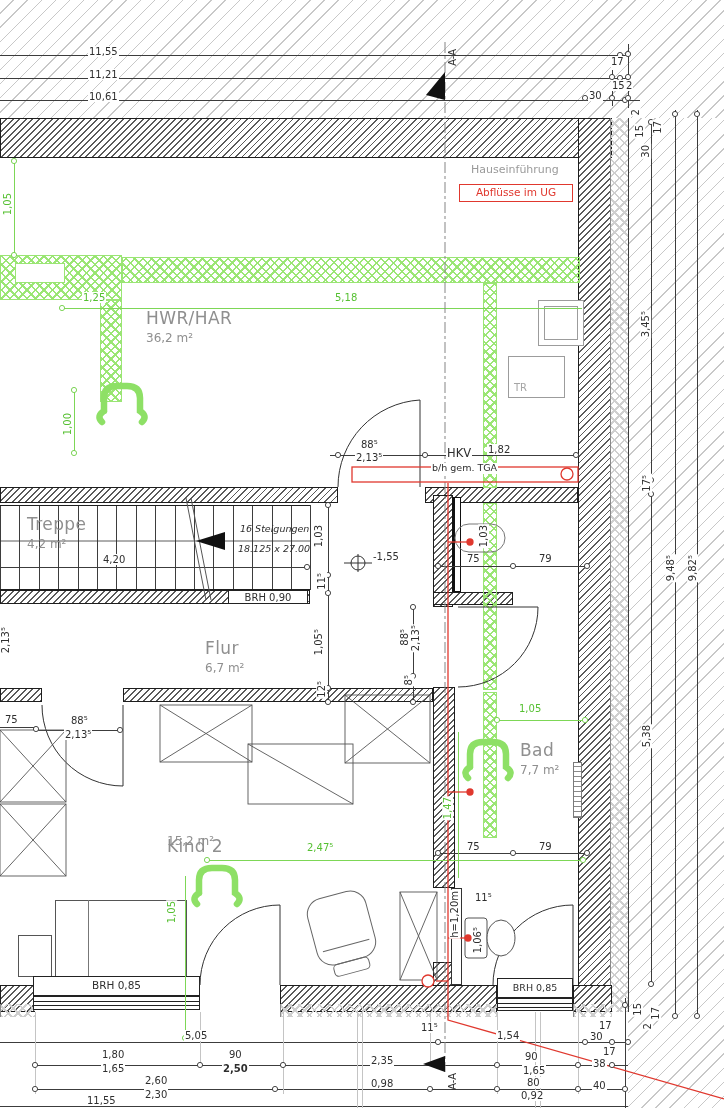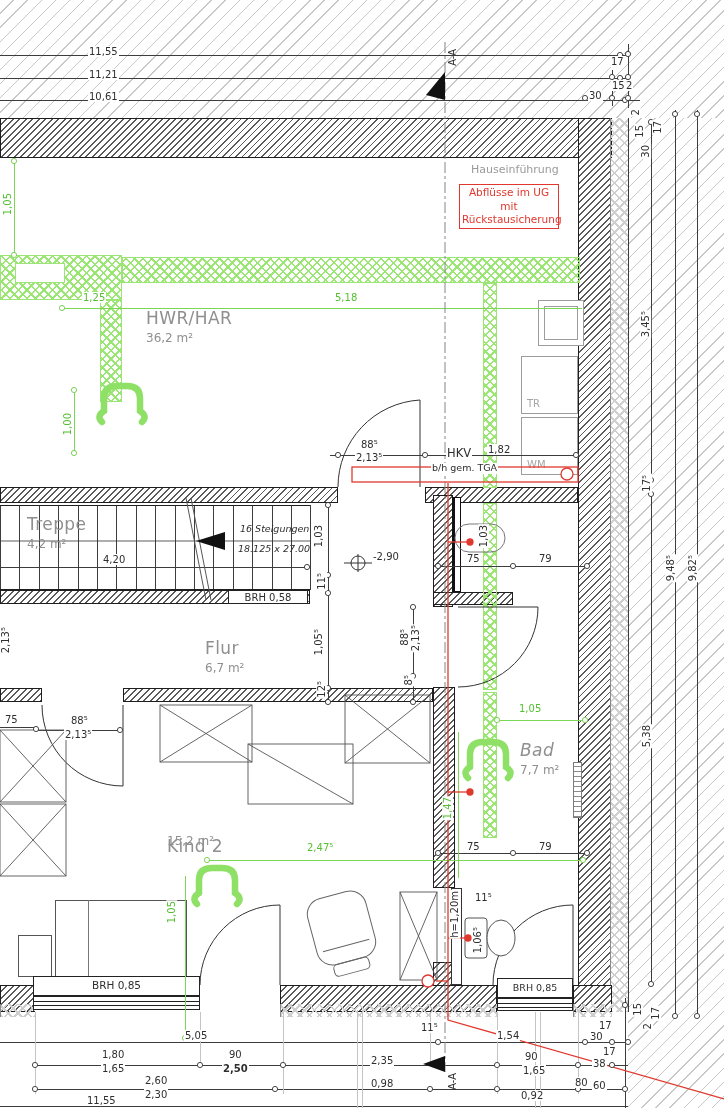--- a/index.html
+++ b/index.html
@@ -28,21 +28,21 @@
   .vlg{background:#7dd756;width:1px;}
   
   .lbl{position:absolute;font-size:10px;line-height:1.12;color:#2e2e2e;background:#fff;
        padding:0 1px;white-space:nowrap;}
   .rot{writing-mode:vertical-rl;transform:rotate(180deg);padding:1px 0;}
   .g{color:#56c032;}
   .it{font-style:italic;font-size:9.5px;}
   .gray{color:#9a9a9a;background:transparent;}
   .rm{position:absolute;font-size:17px;color:#8f8f8f;background:transparent;letter-spacing:.4px;}
   .ar{position:absolute;font-size:12px;color:#8f8f8f;background:transparent;}
-  .rednote{position:absolute;left:459px;top:184px;width:100px;border:1.2px solid #e0382e;
+  .rednote{position:absolute;left:459px;top:184px;width:114px;border:1.2px solid #e0382e;
            color:#e0382e;font-size:10.5px;line-height:1.3;text-align:center;background:#fff;padding:1px 2px;}
   .appl{position:absolute;border:1px solid #9c9c9c;background:#fff;}
   .appl span{position:absolute;left:5px;bottom:4px;font-size:10px;color:#a5a5a5;}
   .winlab{position:absolute;border:1px solid #222;background:#fff;text-align:center;
           font-size:10.5px;color:#2e2e2e;line-height:1.6;}
   .glaz{position:absolute;border:1px solid #222;background:
         linear-gradient(#222,#222) 0 35%/100% 1px no-repeat,
         linear-gradient(#222,#222) 0 75%/100% 1px no-repeat,#fff;}
   .radiator{background:repeating-linear-gradient(0deg,#8a8a8a 0 1px,transparent 1px 5px),#fff;
             border:1px solid #7a7a7a;}
@@ -87,39 +87,36 @@
 
   <div class="abs stairs" style="left:0;top:505px;width:310px;height:85px;"></div>
   <div class="abs vl" style="left:310px;top:505px;height:85px;"></div>
 
   <div class="abs" style="left:451px;top:888px;width:11px;height:97px;border:1px solid #333;background:#fff;"></div>
   <div class="abs" style="left:452px;top:497px;width:9px;height:95px;border:1px solid #111;border-left:3px solid #111;background:#fff;"></div>
   <div class="abs radiator" style="left:573px;top:762px;width:9px;height:56px;"></div>
 
   <div class="abs appl" style="left:538px;top:300px;width:46px;height:46px;"></div>
   <div class="abs appl" style="left:544px;top:306px;width:34px;height:34px;"></div>
-  <div class="abs appl" style="left:521px;top:356px;width:57px;height:58px;padding-left:22px;">
+  <div class="abs appl" style="left:508px;top:356px;width:57px;height:42px;padding-left:22px;">
     <span>TR</span>
-    </div>
-  <div class="abs appl" style="left:521px;top:417px;width:57px;height:58px;">
-    <span>WM</span>
     </div>
 
   <div class="abs" style="left:55px;top:900px;width:132px;height:85px;border:1px solid #555;background:#fff;"></div>
   <div class="abs vl" style="left:88px;top:900px;height:85px;background:#777;"></div>
   <div class="abs" style="left:18px;top:935px;width:34px;height:42px;border:1px solid #555;background:#fff;"></div>
 
   <div class="winlab" style="left:33px;top:976px;width:167px;height:20px;">
     <span>BRH 0,85</span></div>
   <div class="glaz" style="left:33px;top:996px;width:167px;height:14px;"></div>
   <div class="winlab" style="left:497px;top:978px;width:76px;height:20px;font-size:9.5px;line-height:1.8;">
     <span>BRH 0,85</span></div>
   <div class="glaz" style="left:497px;top:998px;width:76px;height:13px;"></div>
   <div class="winlab" style="left:228px;top:590px;width:80px;height:14px;font-size:10px;line-height:1.3;">
-    <span>BRH 0,58</span></div>
+    <span>BRH 0,90</span></div>
 
   <div class="abs hl" style="left:0;top:55px;width:628px;"></div>
   <div class="abs hl" style="left:0;top:78px;width:628px;"></div>
   <div class="abs hl" style="left:0;top:100px;width:640px;"></div>
   <div class="abs vl" style="left:628px;top:44px;height:64px;"></div>
   <div class="abs vl" style="left:612px;top:70px;height:36px;"></div>
   <div class="abs vl" style="left:651px;top:120px;height:866px;"></div>
   <div class="abs vl" style="left:675px;top:110px;height:908px;"></div>
   <div class="abs vl" style="left:697px;top:110px;height:908px;"></div>
   <div class="abs vl" style="left:625px;top:998px;height:110px;"></div>
@@ -328,27 +325,26 @@
   </svg>
 
   <div class="rm" style="left:146px;top:308px;">HWR/HAR</div>
   <div class="ar" style="left:146px;top:331px;">36,2 m²</div>
   <div class="rm" style="left:27px;top:514px;">Treppe</div>
   <div class="ar" style="left:27px;top:537px;">4,2 m²</div>
   <div class="rm" style="left:205px;top:638px;">Flur</div>
   <div class="ar" style="left:205px;top:661px;">6,7 m²</div>
   <div class="rm" style="left:167px;top:836px;">Kind 2</div>
   <div class="ar" style="left:167px;top:834px;">15,2 m²</div>
-  <div class="rm" style="left:520px;top:740px;font-style:italic;">Bad</div>
+  <div class="rm" style="left:520px;top:740px;">Bad</div>
   <div class="ar" style="left:520px;top:763px;">7,7 m²</div>
 
   <div class="lbl gray" style="left:470px;top:164px;font-size:11px;">Hauseinführung</div>
   <div class="rednote">
     <div>Abflüsse im UG</div>
-    <div>mit Rückstausicherung</div>
   </div>
   <div class="lbl" style="left:446px;top:447px;font-size:11.5px;">HKV</div>
   <div class="lbl" style="left:431px;top:463px;font-size:9.5px;">b/h gem. TGA</div>
   <div class="lbl it" style="left:239px;top:524px;background:transparent;">16 Steigungen</div>
   <div class="lbl it" style="left:237px;top:544px;background:transparent;">18.125 x 27.00</div>
   <div class="lbl rot" style="left:449px;top:890px;">h=1,20m</div>
   <div class="lbl rot" style="left:447px;top:48px;background:transparent;">A-A</div>
   <div class="lbl rot" style="left:447px;top:1072px;background:transparent;">A-A</div>
 
   <div id="dims">
@@ -378,21 +374,21 @@
       <span class="lbl rot" style="left: 313px; top: 524px;">1,03</span>
       <span class="lbl rot" style="left: 316px; top: 572px;">11⁵</span>
       <span class="lbl rot" style="left: 313px; top: 628px;">1,05⁵</span>
       <span class="lbl rot" style="left: 316px; top: 680px;">12⁵</span>
       <span class="lbl rot" style="left: 399px; top: 628px;">88⁵</span>
       <span class="lbl rot" style="left: 410px; top: 624px;">2,13⁵</span>
       <span class="lbl rot" style="left: 403px; top: 674px;">8⁵</span>
       <span class="lbl rot" style="left: 478px; top: 524px;">1,03</span>
       <span class="lbl" style="left: 466px; top: 553px;">75</span>
       <span class="lbl" style="left: 538px; top: 553px;">79</span>
-      <span class="lbl" style="left: 372px; top: 551px;">-2,90</span>
+      <span class="lbl" style="left: 372px; top: 551px;">-1,55</span>
       <span class="lbl" style="left: 102px; top: 554px;">4,20</span>
       <span class="lbl rot" style="left: 0px; top: 626px;">2,13⁵</span>
       <span class="lbl" style="left: 4px; top: 714px;">75</span>
       <span class="lbl" style="left: 70px; top: 715px;">88⁵</span>
       <span class="lbl" style="left: 64px; top: 729px;">2,13⁵</span>
       <span class="lbl" style="left: 466px; top: 841px;">75</span>
       <span class="lbl" style="left: 538px; top: 841px;">79</span>
       <span class="lbl g" style="left: 518px; top: 703px;">1,05</span>
       <span class="lbl g" style="left: 306px; top: 842px;">2,47⁵</span>
       <span class="lbl rot g" style="left: 166px; top: 900px;">1,05</span>
@@ -409,21 +405,21 @@
       <span class="lbl" style="left: 228px; top: 1049px;">90</span>
       <span class="lbl" style="left: 101px; top: 1063px;">1,65</span>
       <span class="lbl" style="left: 222px; top: 1063px; font-weight: bold;">2,50</span>
       <span class="lbl" style="left: 370px; top: 1055px;">2,35</span>
       <span class="lbl" style="left: 524px; top: 1051px;">90</span>
       <span class="lbl" style="left: 522px; top: 1065px;">1,65</span>
       <span class="lbl" style="left: 592px; top: 1058px;">38</span>
       <span class="lbl" style="left: 144px; top: 1075px;">2,60</span>
       <span class="lbl" style="left: 144px; top: 1089px;">2,30</span>
       <span class="lbl" style="left: 370px; top: 1078px;">0,98</span>
-      <span class="lbl" style="left: 526px; top: 1077px; margin-left: 48px;">80</span>
+      <span class="lbl" style="left: 526px; top: 1077px;">80</span>
       <span class="lbl" style="left: 520px; top: 1090px;">0,92</span>
-      <span class="lbl" style="left: 592px; top: 1080px;">60</span>
+      <span class="lbl" style="left: 592px; top: 1080px;">40</span>
       <span class="lbl" style="left: 86px; top: 1095px;">11,55</span>
       <span class="lbl rot" style="left: 632px; top: 1002px;">15</span>
       <span class="lbl rot" style="left: 650px; top: 1006px;">17</span>
       <span class="lbl rot" style="left: 642px; top: 1022px;">2</span>
     </div>
 </div>
 
 </body></html>

